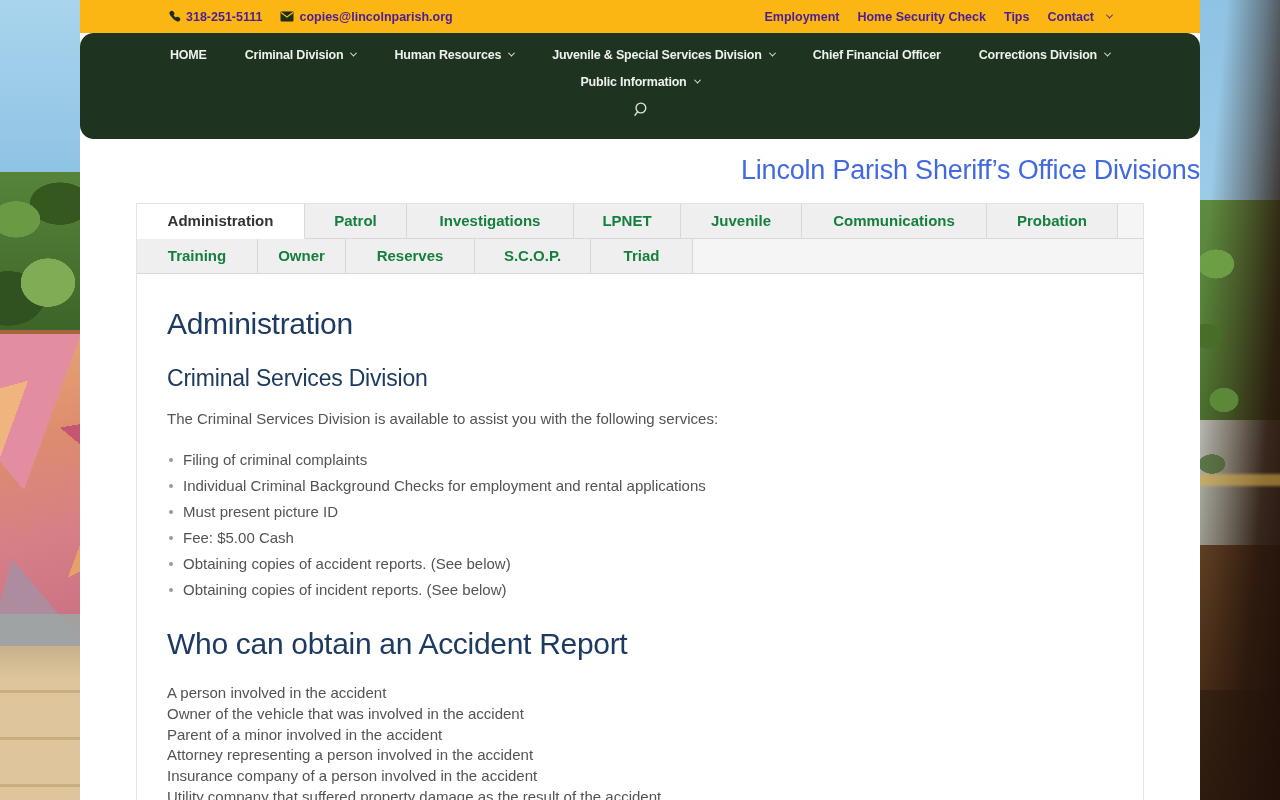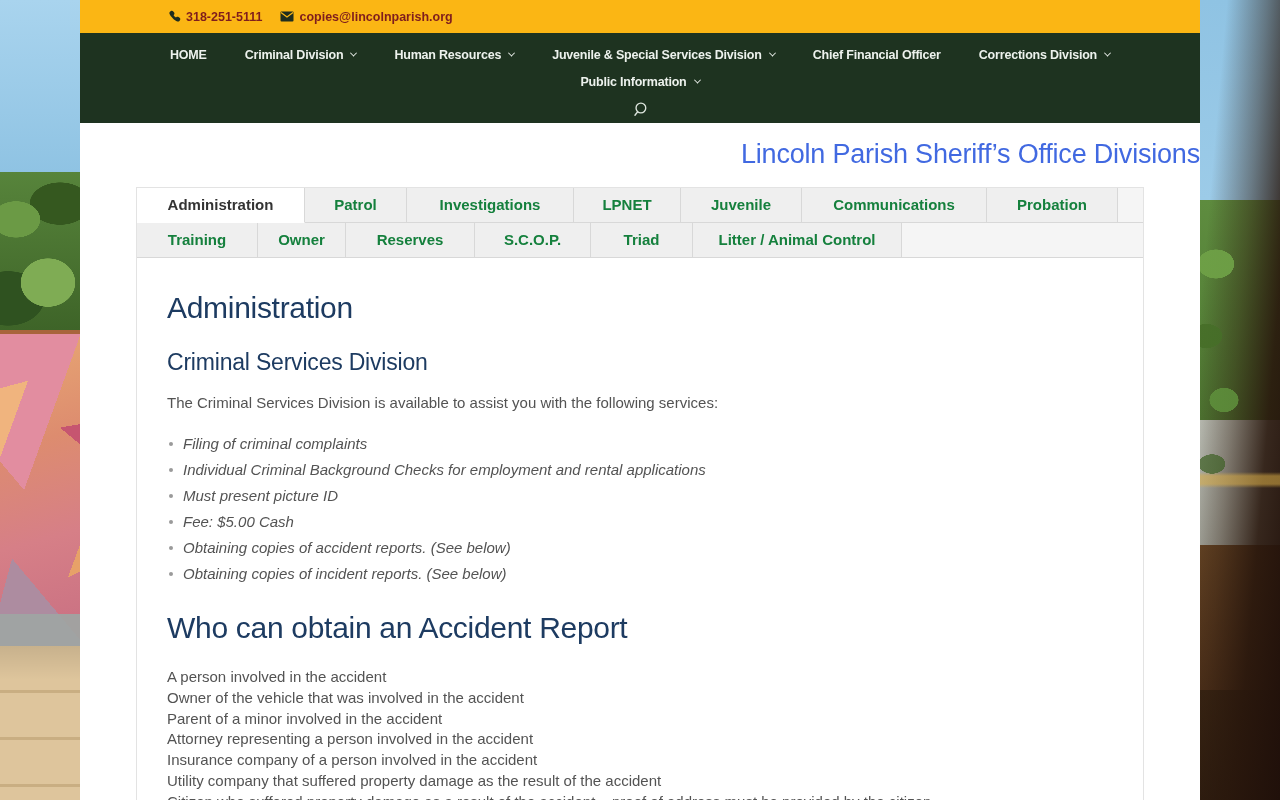--- a/index.html
+++ b/index.html
@@ -43,27 +43,27 @@
   .bg-left .mural::after{content:"";position:absolute;left:0;right:0;bottom:0;height:32px;background:#9EA5A3;opacity:.92;}
   .bg-left .pave{height:154px;background:
     linear-gradient(180deg,rgba(0,0,0,.10),rgba(0,0,0,0) 22%),
     repeating-linear-gradient(180deg,#DEC59C 0 44px,#C9AE82 44px 47px);}
 
   
   .site{position:absolute;left:80px;top:0;width:1120px;height:800px;background:#fff;}
 
   
   .topbar{height:33px;background:var(--gold,#FBB614);display:flex;align-items:center;
-    justify-content:space-between;padding:0 88px;font-size:12.5px;font-weight:700;color:#7f1d1d;}
+    justify-content:space-between;padding:0 88px;font-size:12.5px;font-weight:700;color:#4c1d95;}
   .topbar .group{display:flex;align-items:center;gap:18px;}
   .topbar .item{display:flex;align-items:center;gap:5px;cursor:pointer;white-space:nowrap;}
   .topbar svg{display:block;}
 
   
-  .mainnav{background:var(--nav-green,#1E3320);padding:8px 0 0;color:#EDF2ED;}
+  .mainnav{background:var(--nav-green,#1E3320);padding:8px 0 16px;color:#EDF2ED;border-radius:14px;}
   .nav-row{display:flex;justify-content:center;align-items:center;column-gap:38px;height:27px;
     font-size:12.5px;font-weight:700;letter-spacing:-.2px;}
   .nav-item{display:flex;align-items:center;cursor:pointer;white-space:nowrap;}
   .chev{display:inline-block;width:5px;height:5px;border-right:1.6px solid currentColor;
     border-bottom:1.6px solid currentColor;transform:rotate(45deg) translate(-1px,-1px);margin-left:8px;}
   .nav-search{display:flex;justify-content:center;align-items:center;height:26px;margin-top:2px;cursor:pointer;}
 
   
   .page{padding-top:16px;}
   .page-title{text-align:right;font-size:27px;font-weight:500;color:var(--title-blue,#4169E1);
@@ -79,21 +79,21 @@
   .r1 .tab:nth-child(1){width:168px}.r1 .tab:nth-child(2){width:102px}.r1 .tab:nth-child(3){width:167px}
   .r1 .tab:nth-child(4){width:107px}.r1 .tab:nth-child(5){width:121px}.r1 .tab:nth-child(6){width:185px}
   .r1 .tab:nth-child(7){width:131px}
   .r2 .tab:nth-child(1){width:121px}.r2 .tab:nth-child(2){width:88px}.r2 .tab:nth-child(3){width:129px}
   .r2 .tab:nth-child(4){width:116px}.r2 .tab:nth-child(5){width:102px}.r2 .tab:nth-child(6){width:209px}
 
   .content{padding:33px 30px 40px;}
   .h-main{font-size:30px;font-weight:500;color:var(--heading-navy,#1D3B61);letter-spacing:-.3px;margin-bottom:24px;}
   .h-sub{font-size:23px;font-weight:500;color:var(--heading-navy,#1D3B61);letter-spacing:-.2px;margin-bottom:18px;}
   .intro{font-size:15px;color:var(--body-gray,#535353);margin-bottom:20px;}
-  ul.services{list-style:none;margin-bottom:24px;font-style:italic;}
+  ul.services{list-style:none;margin-bottom:24px;}
   ul.services li{position:relative;padding-left:16px;font-size:15px;color:var(--body-gray,#535353);line-height:26px;}
   ul.services li::before{content:"";position:absolute;left:2px;top:11px;width:4px;height:4px;border-radius:50%;background:#9A9A9A;}
   .h-accident{margin-top:18px;margin-bottom:22px;}
   .who-lines div{font-size:15px;color:var(--body-gray,#535353);line-height:20.8px;}
 </style>
 </head>
 <body>
 
 <div class="bg-strip bg-left">
   <div class="sky"></div>
@@ -112,20 +112,29 @@
             <path d="M3.2 1.1c.8-.5 1.9-.3 2.5.5l.9 1.2c.5.7.5 1.6-.1 2.2l-.5.5c.4 1 1.7 2.3 2.6 2.6l.5-.5c.6-.6 1.5-.6 2.2-.1l1.2.9c.8.6 1 1.7.5 2.5l-.5.7c-.6.8-1.6 1.1-2.5.8C7.3 11.5 2.5 6.7 1.6 4c-.3-.9 0-1.9.8-2.4z" fill="#1F2D1F"></path>
           </svg>
         <span>318-251-5111</span>
       </span>
       <span class="item">
         <svg width="14" height="11" viewBox="0 0 14 11">
             <rect x="0.5" y="0.5" width="13" height="10" rx="1" fill="#1F2D1F"></rect>
             <path d="M1 1.5 L7 6 L13 1.5" stroke="#FBB614" stroke-width="1.2" fill="none"></path>
           </svg>
         <span>copies@lincolnparish.org</span>
+      </span>
+    </div>
+    <div class="group">
+      <span class="item">Employment</span>
+      <span class="item">Home Security Check</span>
+      <span class="item">Tips</span>
+      <span class="item">
+        <span>Contact</span>
+        <span class="chev"></span>
       </span>
     </div>
   </div>
 
   <nav class="mainnav">
     <div class="nav-row">
       <span class="nav-item">HOME</span>
       <span class="nav-item">
         <span>Criminal Division</span>
         <span class="chev"></span>
@@ -171,21 +180,20 @@
         <div class="tab">Communications</div>
         <div class="tab">Probation</div>
         <div class="tab-filler"></div>
       </div>
       <div class="tabs-row r2">
         <div class="tab">Training</div>
         <div class="tab">Owner</div>
         <div class="tab">Reserves</div>
         <div class="tab">S.C.O.P.</div>
         <div class="tab">Triad</div>
-        <div class="tab">Litter / Animal Control</div>
         <div class="tab-filler"></div>
       </div>
 
       <div class="content">
         <h2 class="h-main">Administration</h2>
         <h3 class="h-sub">Criminal Services Division</h3>
         <p class="intro">The Criminal Services Division is available to assist you with the following services:</p>
 
         <ul class="services">
           <li>Filing of criminal complaints</li>

